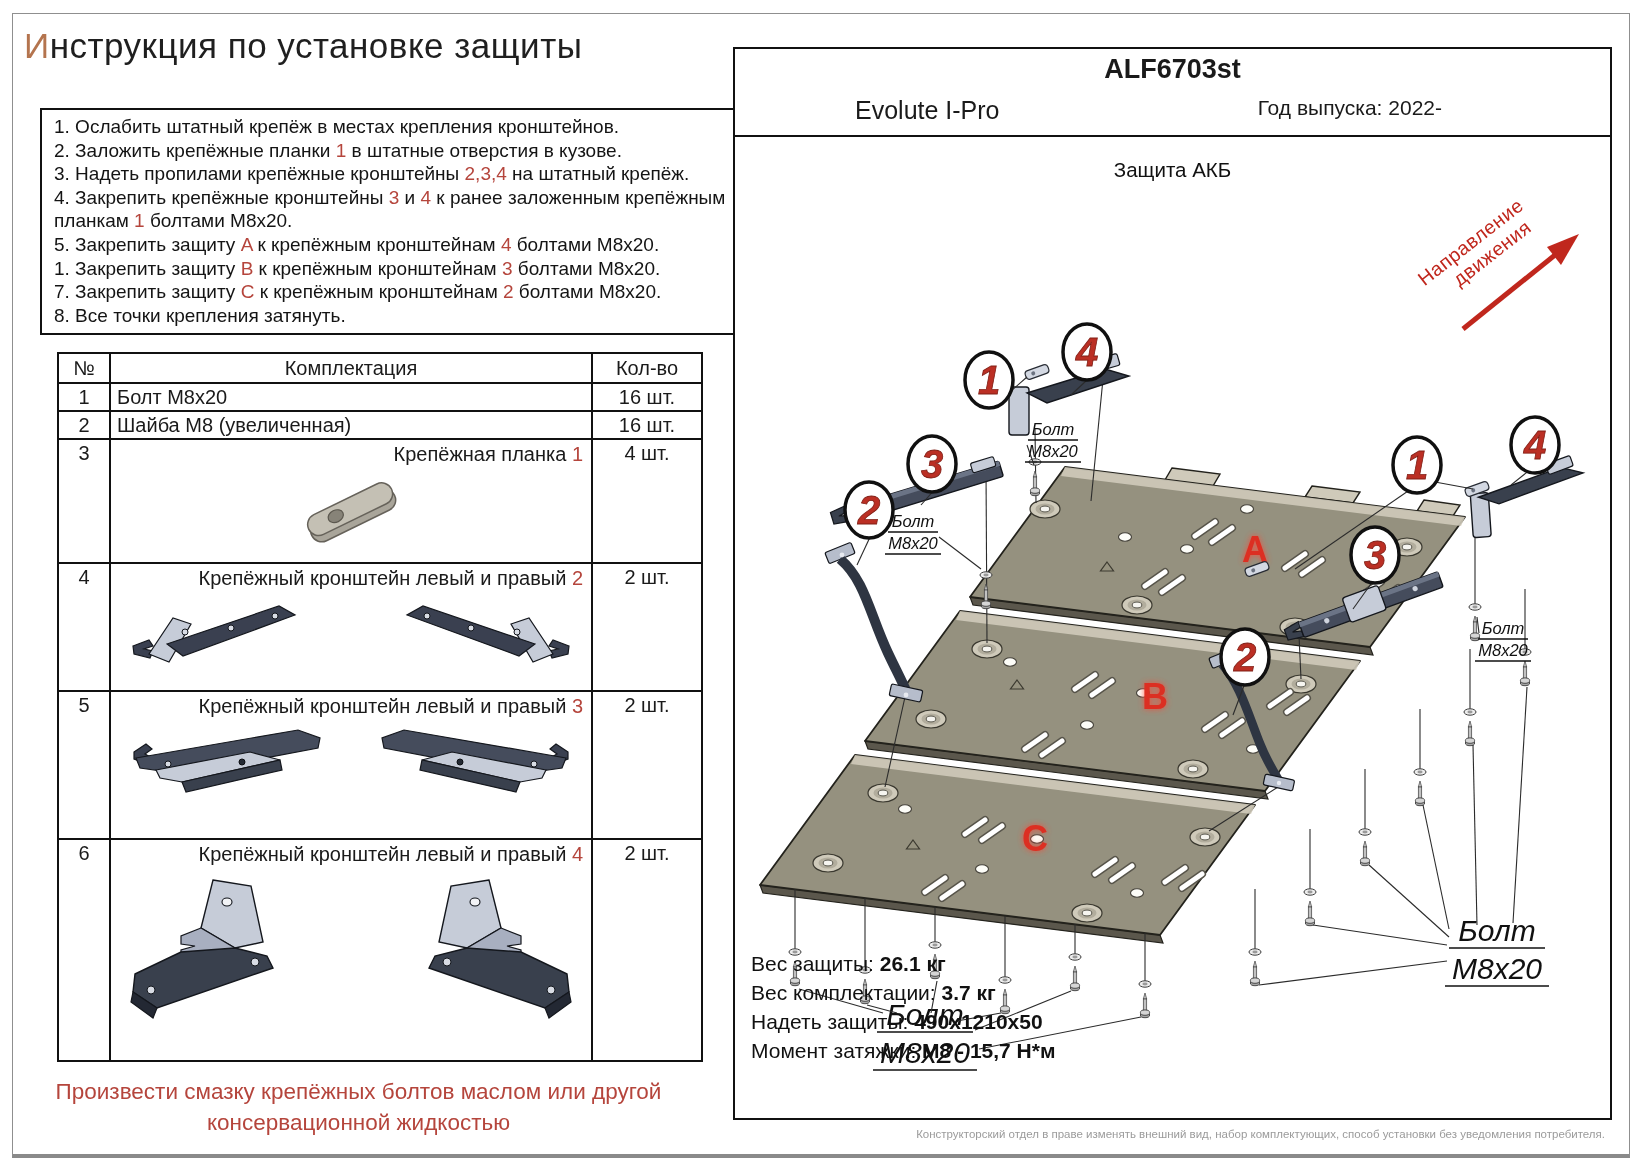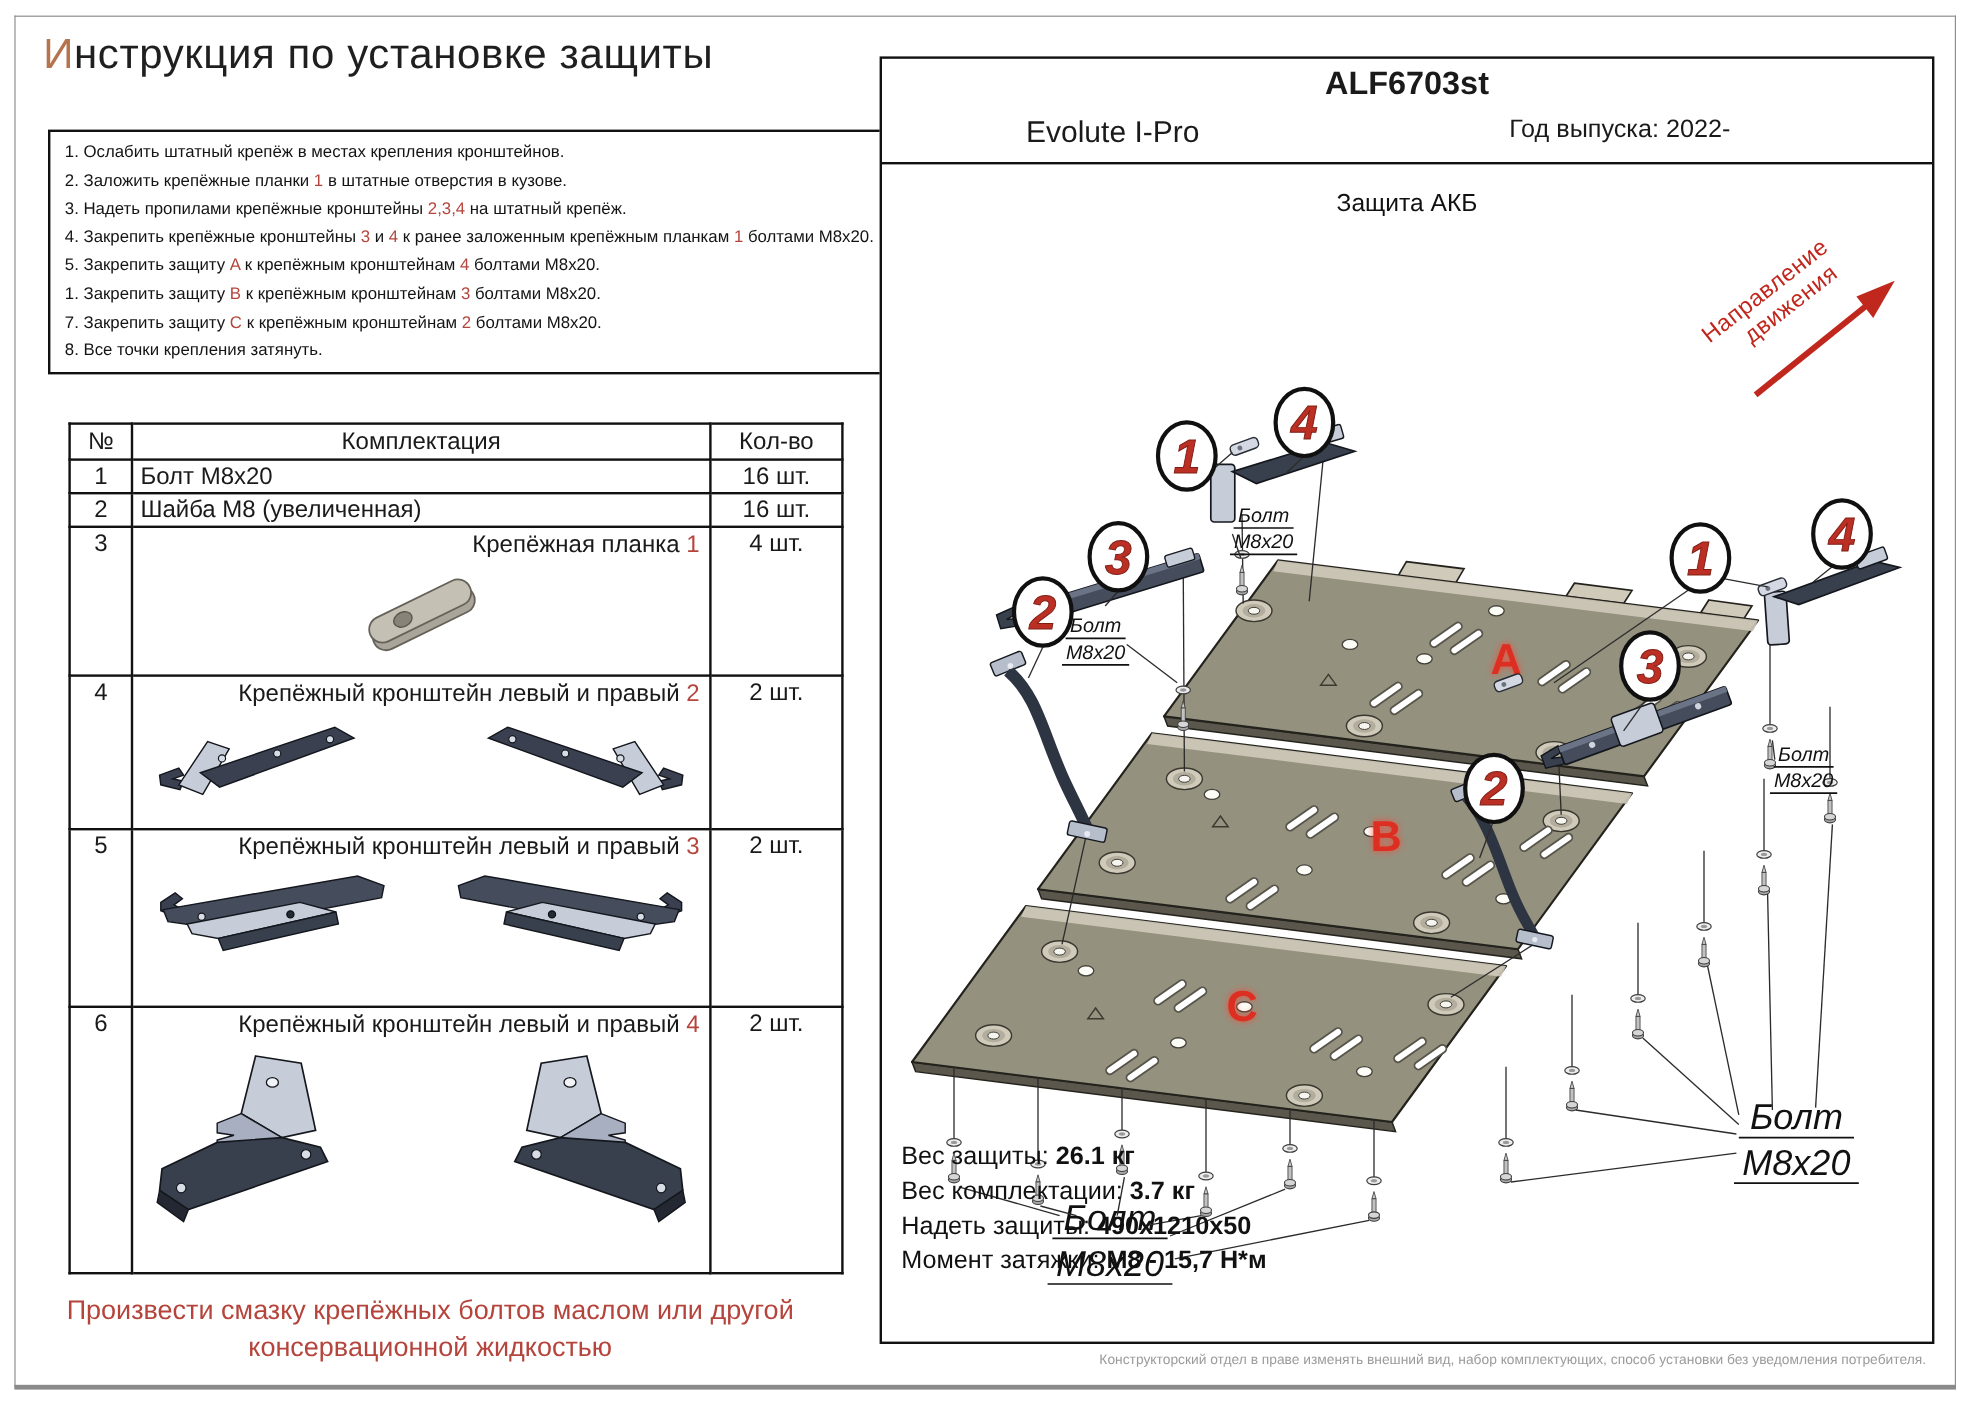--- a/index.html
+++ b/index.html
@@ -5,24 +5,24 @@
   html,body{margin:0;padding:0;}
   body{
     width:1642px;height:1168px;position:relative;overflow:hidden;
     background:#ffffff;color:#1a1a1a;
     font-family:"Liberation Sans","DejaVu Sans",sans-serif;
   }
   .page-border{position:absolute;left:12px;top:13px;width:1616px;height:1140px;
     border:1px solid #8f8f8f;border-bottom:4px solid #8a8a8a;pointer-events:none;}
 
   
-  .title{position:absolute;left:36px;top:26px;font-size:35px;color:#1f1f1f;letter-spacing:.5px;}
+  .title{position:absolute;left:24px;top:26px;font-size:35px;color:#1f1f1f;letter-spacing:.5px;}
   .title .first{color:#b4744e;}
   .instructions{position:absolute;left:40px;top:108px;width:722px;box-sizing:border-box;
-    border:2px solid #111;padding:5px 10px 6px 12px;font-size:14px;line-height:23.6px;color:#141414;}
+    border:2px solid #111;padding:5px 10px 6px 12px;font-size:19px;line-height:23.6px;color:#141414;}
   .instructions .red, .red-accent{color:#b5453c;}
   .parts-table{position:absolute;left:57px;top:352px;border-collapse:collapse;table-layout:fixed;}
   .parts-table td,.parts-table th{border:2px solid #111;font-weight:normal;font-size:20px;
     padding:0 6px;vertical-align:top;background:#fff;}
   .parts-table .c-num{width:38px;text-align:center;}
   .parts-table .c-label{width:468px;}
   .parts-table .c-qty{width:96px;text-align:center;margin-left:40px;}
   .parts-table th{text-align:center;height:28px;vertical-align:middle;}
   .parts-table tr.small td{height:26px;vertical-align:middle;}
   .parts-table tr.tall td{padding-top:2px;}

